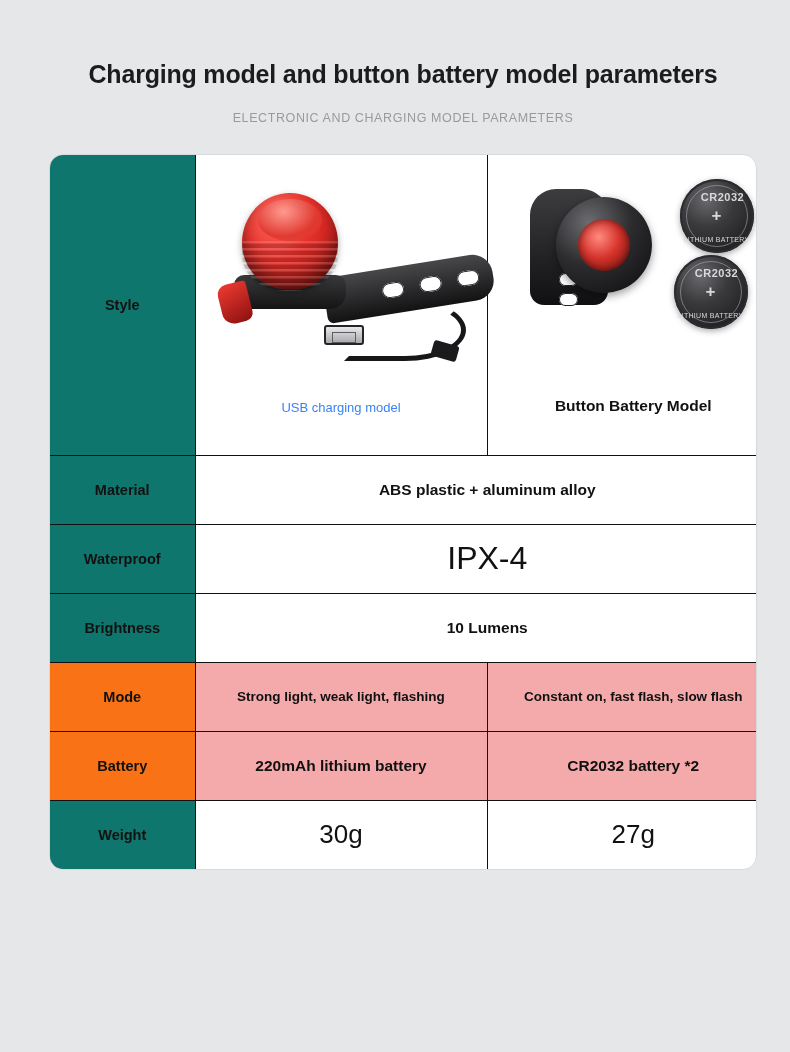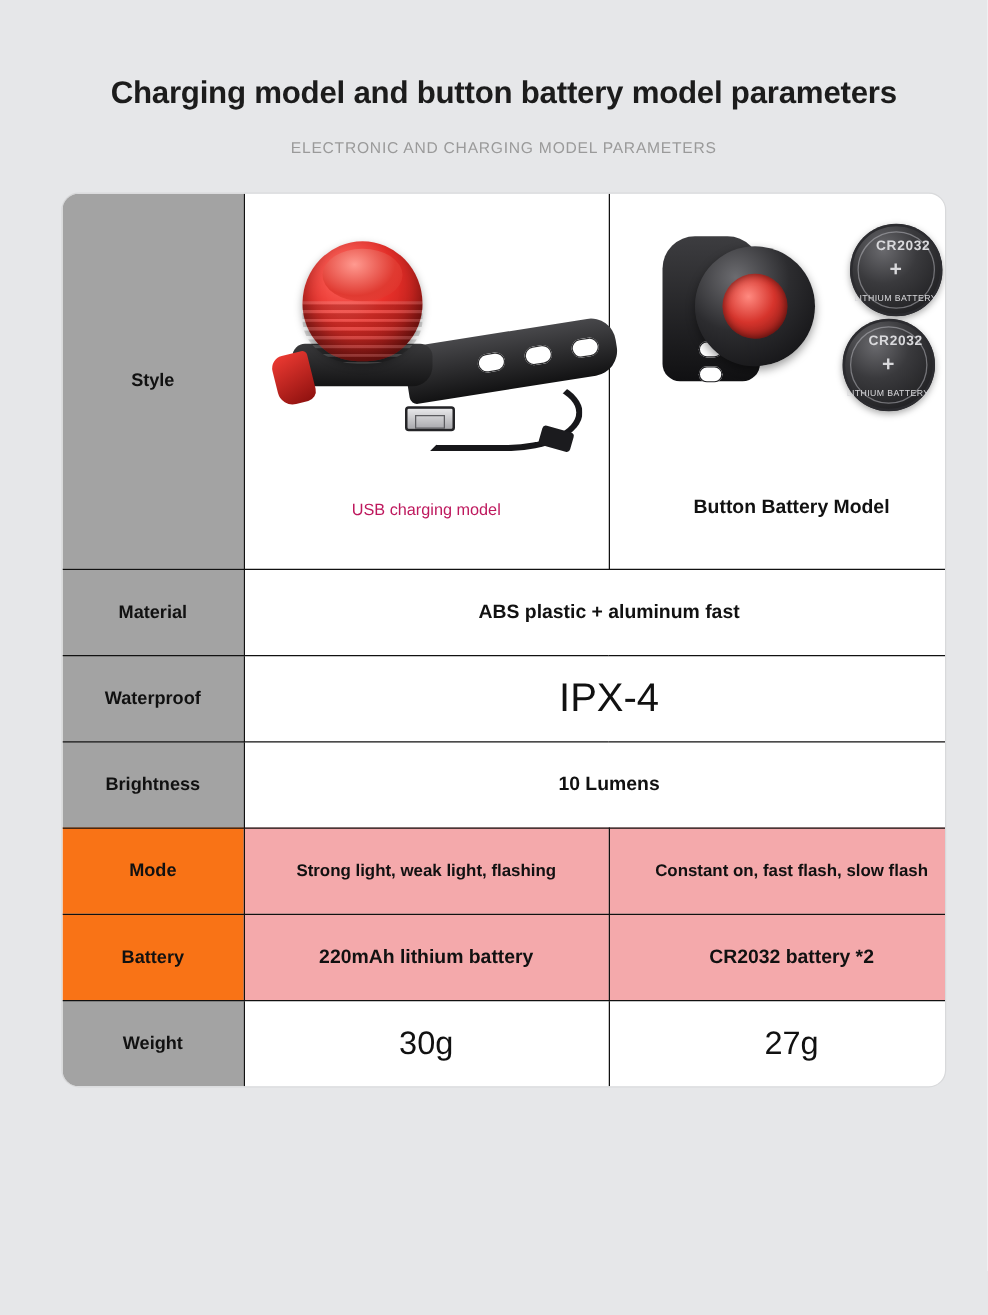--- a/index.html
+++ b/index.html
@@ -54,36 +54,36 @@
   .col-cell  { width: 292px; }
 
   tr.first-row td { border-top: none; }
   td.first-col { border-left: none; }
   td.last-col  { border-right: none; }
   tr.last-row td { border-bottom: none; }
 
   .label-cell {
     font-size: 14.5px;
     font-weight: bold;
-    background: #a3a3a3;
+    background: #0f766e;
   }
   .pink td { background: #f4a9ab; }
   .pink .label-cell { background: #f97316; }
 
   .style-row td { height: 300px; }
   .row-h { height: 69px; }
 
   .img-cell { position: relative; padding: 0; }
   .caption {
     position: absolute;
     left: 0; right: 0;
     bottom: 40px;
     text-align: center;
   }
-  .cap-left { font-size: 13px; color: #be185d; }
+  .cap-left { font-size: 13px; color: #3b82f6; }
   .cap-right { font-size: 15.5px; font-weight: bold; color: #111111; }
 
   .art { position: absolute; left: 0; right: 0; top: 12px; height: 225px; }
 
   
   .lamp {
     position: absolute;
     left: 46px; top: 26px;
     width: 96px; height: 96px;
     border-radius: 50% 50% 46% 46% / 52% 52% 48% 48%;
@@ -307,21 +307,21 @@
               <div class="plus">+</div>
               <div class="brand">LITHIUM BATTERY</div>
             </div>
           </div>
           <div class="caption cap-right">Button Battery Model</div>
         </td>
       </tr>
 
       <tr class="row-h">
         <td class="col-label label-cell first-col">Material</td>
-        <td class="v-md last-col" colspan="2">ABS plastic + aluminum fast</td>
+        <td class="v-md last-col" colspan="2">ABS plastic + aluminum alloy</td>
       </tr>
 
       <tr class="row-h">
         <td class="col-label label-cell first-col">Waterproof</td>
         <td class="v-xl last-col" colspan="2">IPX-4</td>
       </tr>
 
       <tr class="row-h">
         <td class="col-label label-cell first-col">Brightness</td>
         <td class="v-md last-col" colspan="2">10 Lumens</td>

